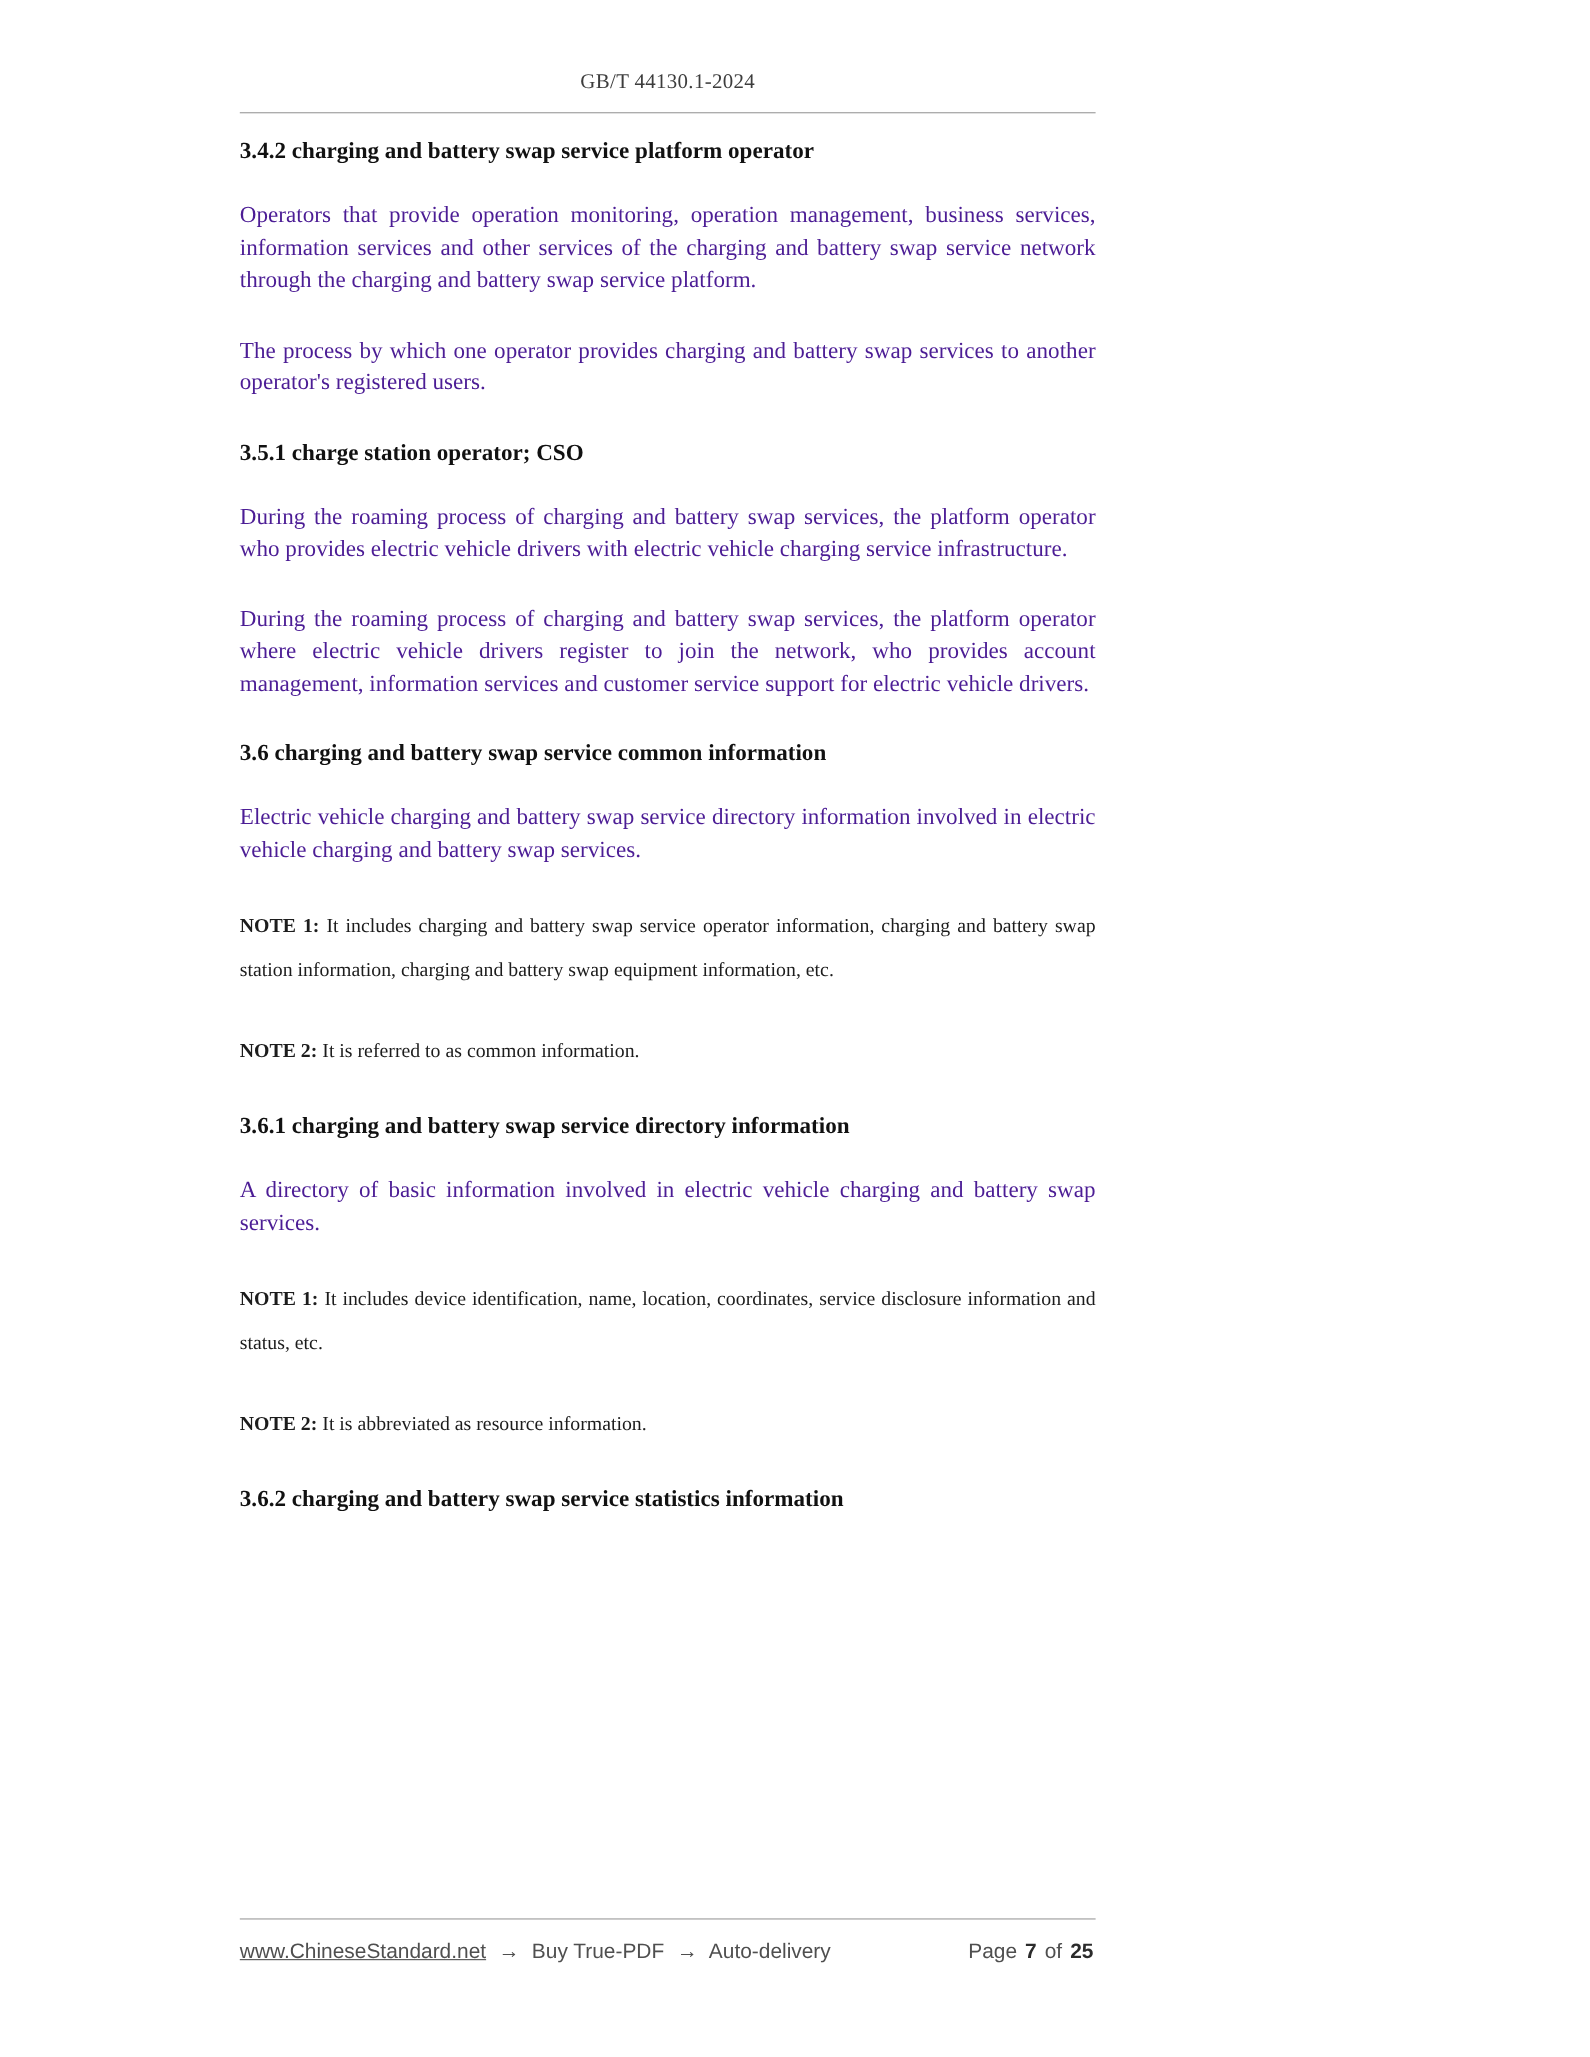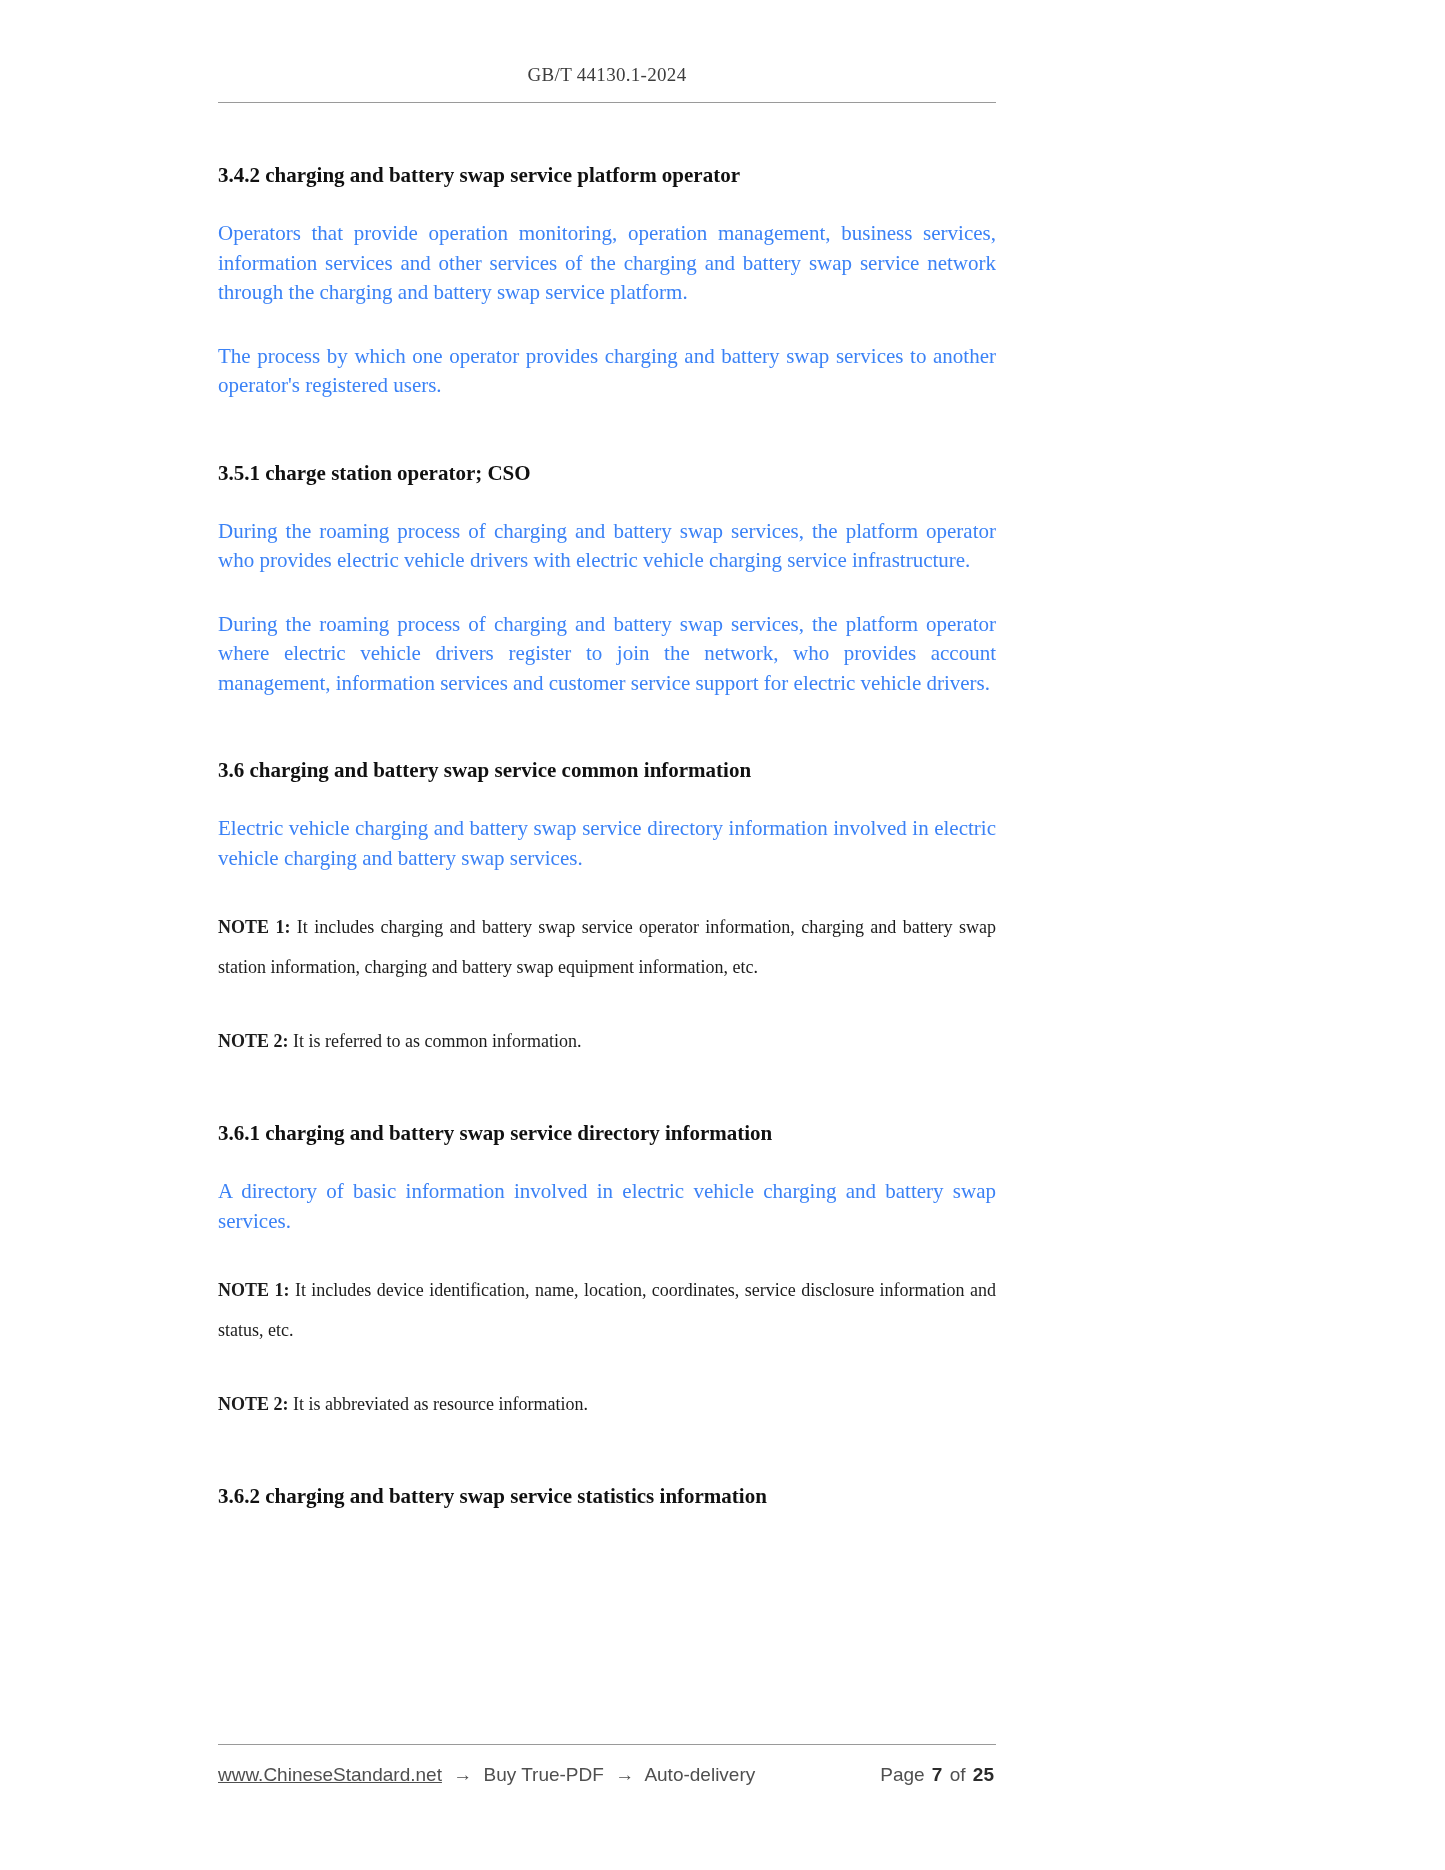--- a/index.html
+++ b/index.html
@@ -30,30 +30,30 @@
   .header-rule {
     border: none;
     border-top: 1px solid #9a9a9a;
     margin-top: 16px;
     margin-bottom: 0;
   }
   .doc-heading {
     font-size: 21px;
     font-weight: bold;
     color: #111111;
-    margin-top: 58px;
+    margin-top: 20px;
     margin-bottom: 30px;
     text-align: left;
     line-height: 28px;
   }
   .doc-paragraph {
     font-size: 21px;
     line-height: 29.5px;
     text-align: justify;
-    color: #3b82f6;
+    color: #4c1d95;
     margin-top: 30px;
     margin-bottom: 34px;
   }
   .doc-note {
     font-size: 18px;
     line-height: 40px;
     text-align: justify;
     color: #1c1c1c;
     margin-top: 30px;
     margin-bottom: 34px;

